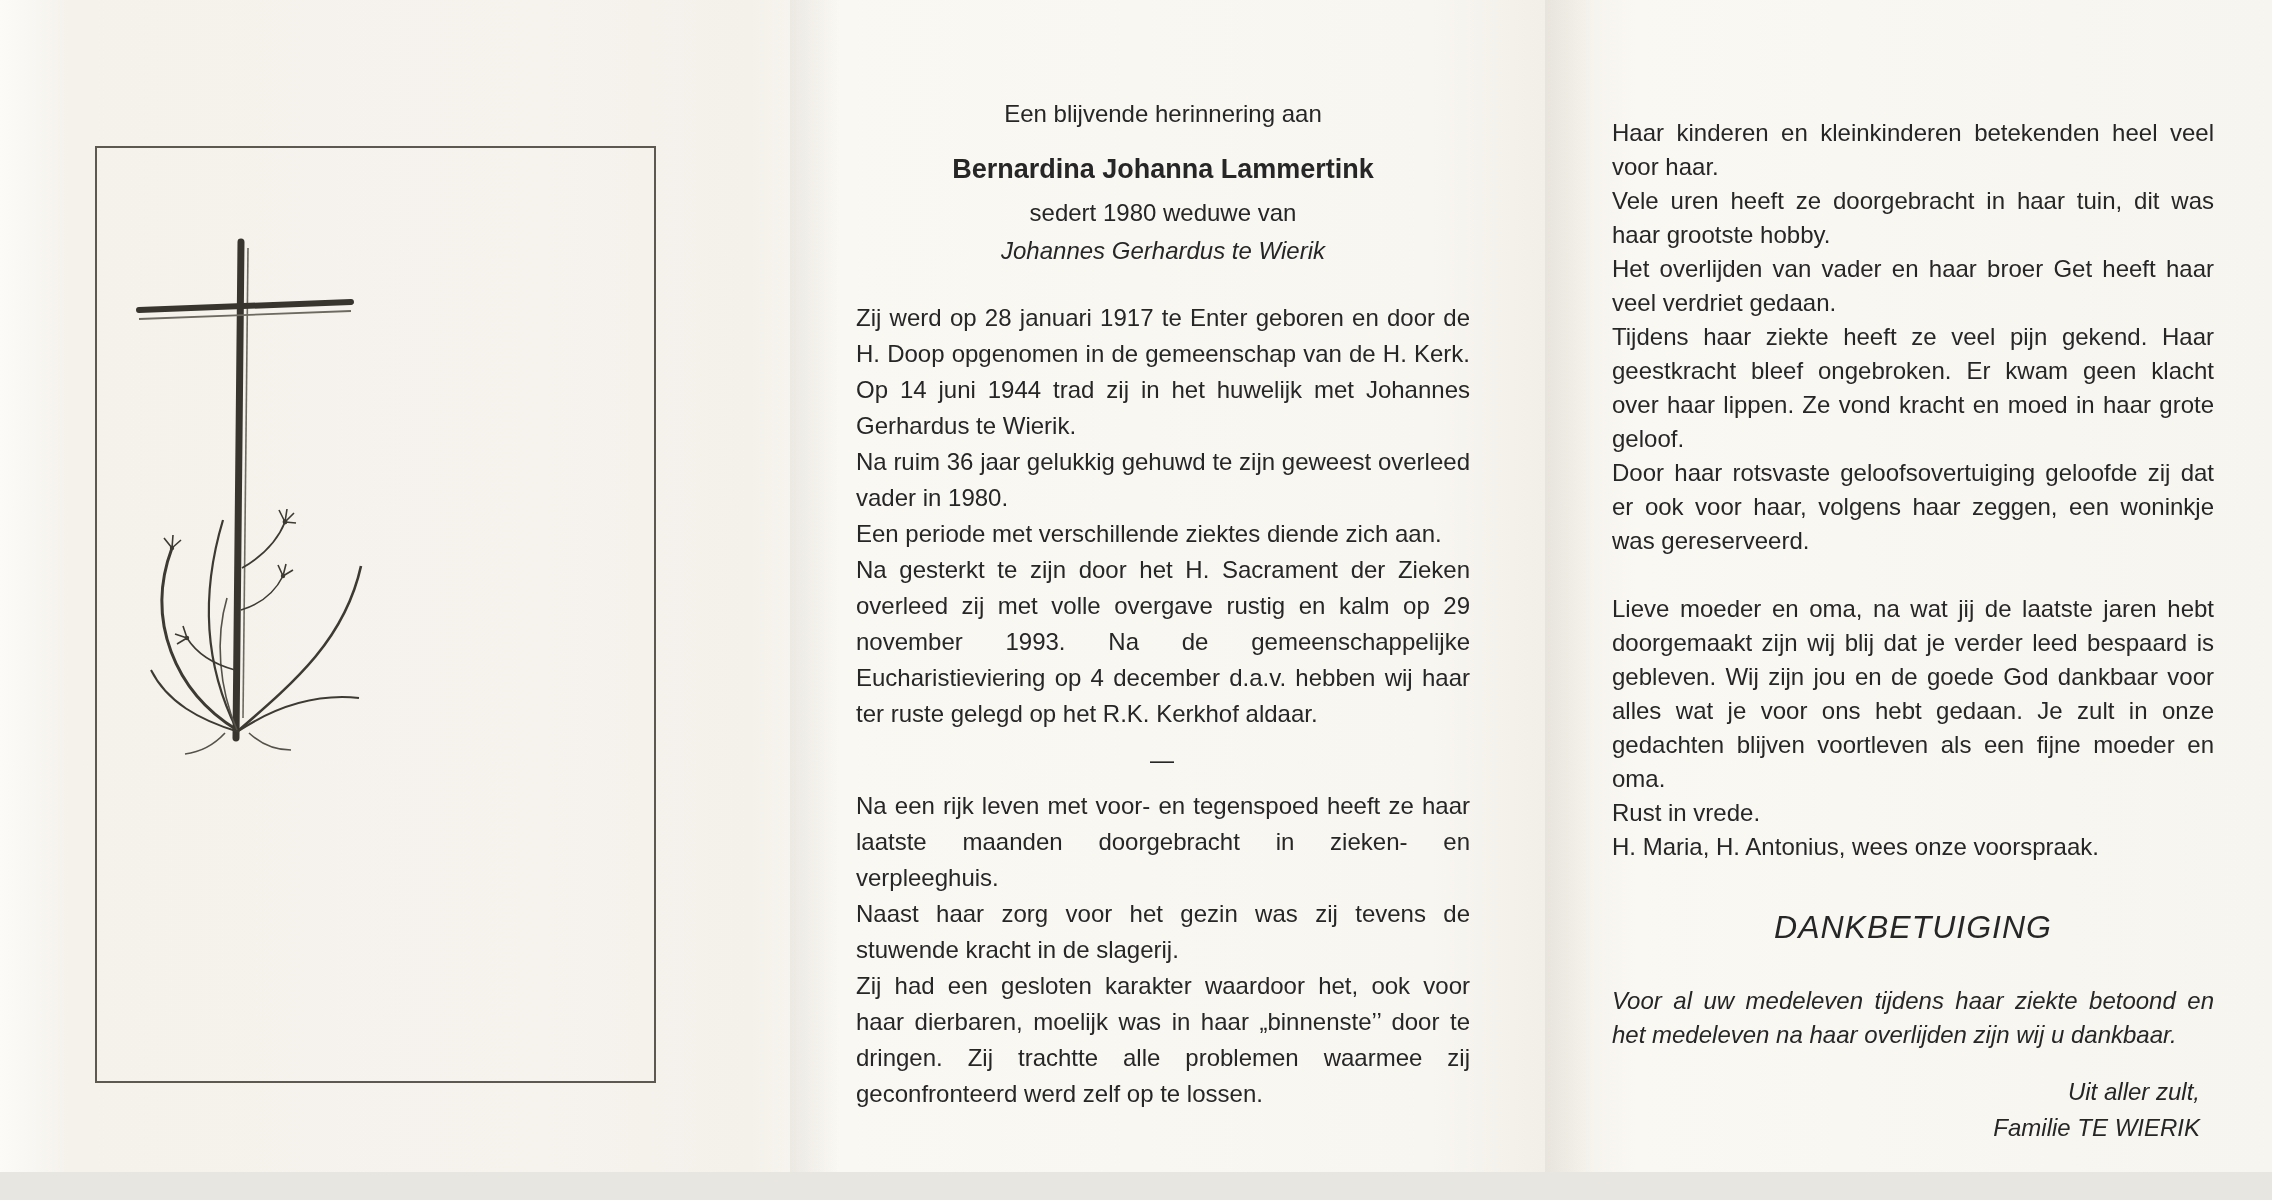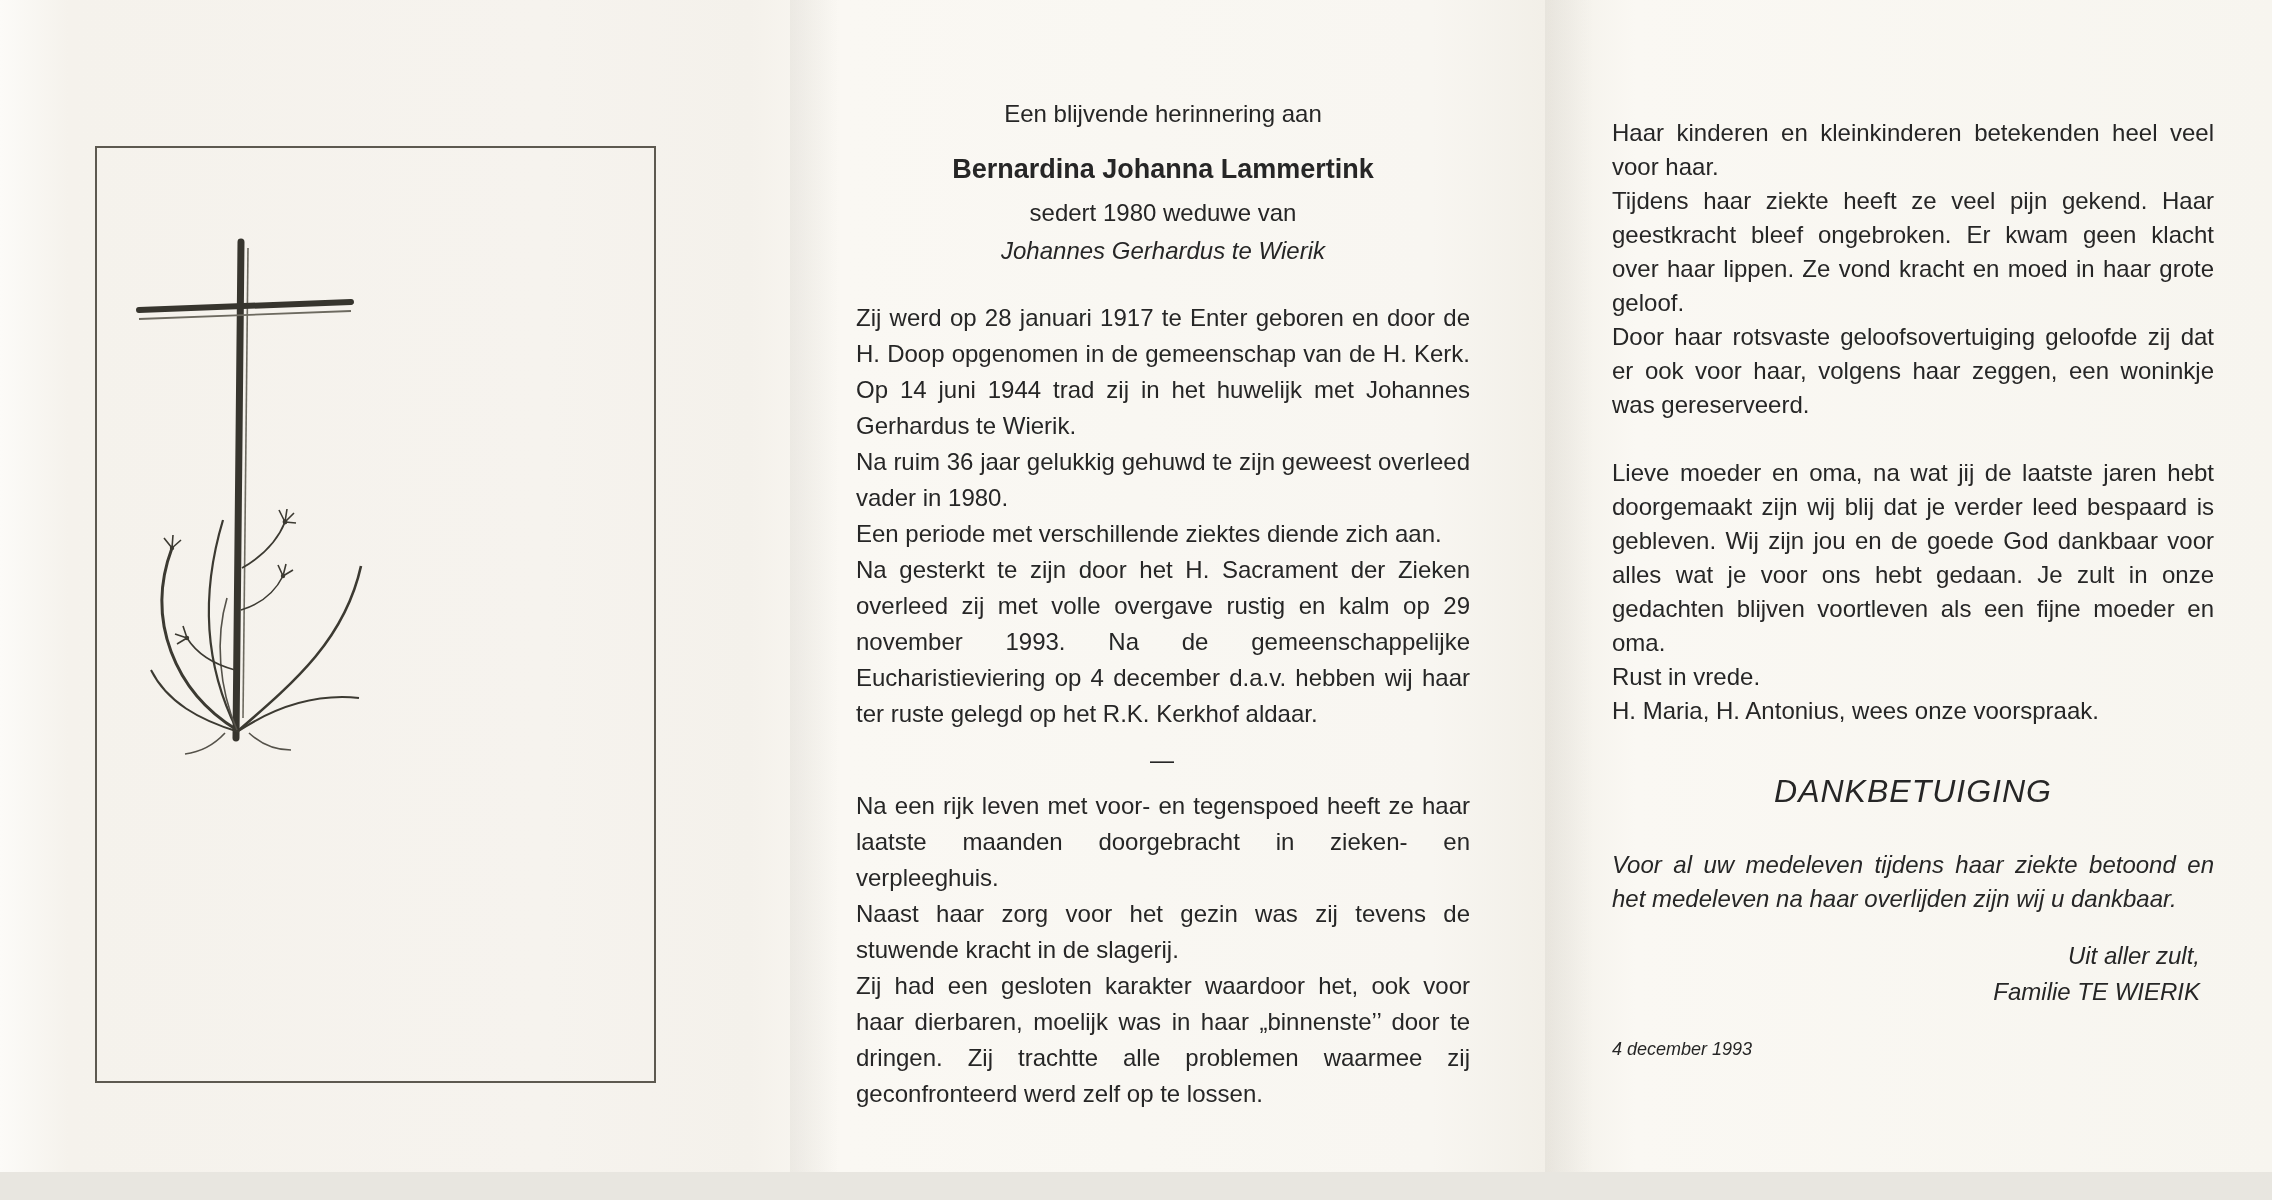--- a/index.html
+++ b/index.html
@@ -186,20 +186,22 @@
     <div class="body-block block-tight">
         <p class="para">Na een rijk leven met voor- en tegenspoed heeft ze haar laatste maanden doorgebracht in zieken- en verpleeghuis.</p>
         <p class="para">Naast haar zorg voor het gezin was zij tevens de stuwende kracht in de slagerij.</p>
         <p class="para">Zij had een gesloten karakter waardoor het, ook voor haar dierbaren, moelijk was in haar „binnenste’’ door te dringen. Zij trachtte alle problemen waarmee zij geconfronteerd werd zelf op te lossen.</p>
       </div>
   </section>
 
   <section class="panel-right">
     <div>
         <p class="para">Haar kinderen en kleinkinderen betekenden heel veel voor haar.</p>
+        <p class="para">Vele uren heeft ze doorgebracht in haar tuin, dit was haar grootste hobby.</p>
+        <p class="para">Het overlijden van vader en haar broer Get heeft haar veel verdriet gedaan.</p>
         <p class="para">Tijdens haar ziekte heeft ze veel pijn gekend. Haar geestkracht bleef ongebroken. Er kwam geen klacht over haar lippen. Ze vond kracht en moed in haar grote geloof.</p>
         <p class="para">Door haar rotsvaste geloofsovertuiging geloofde zij dat er ook voor haar, volgens haar zeggen, een woninkje was gereserveerd.</p>
       </div>
 
     <div class="family-block">
         <p class="para">Lieve moeder en oma, na wat jij de laatste jaren hebt doorgemaakt zijn wij blij dat je verder leed bespaard is gebleven. Wij zijn jou en de goede God dankbaar voor alles wat je voor ons hebt gedaan. Je zult in onze gedachten blijven voortleven als een fijne moeder en oma.</p>
         <p class="para">Rust in vrede.</p>
         <p class="para">H. Maria, H. Antonius, wees onze voorspraak.</p>
       </div>
 

